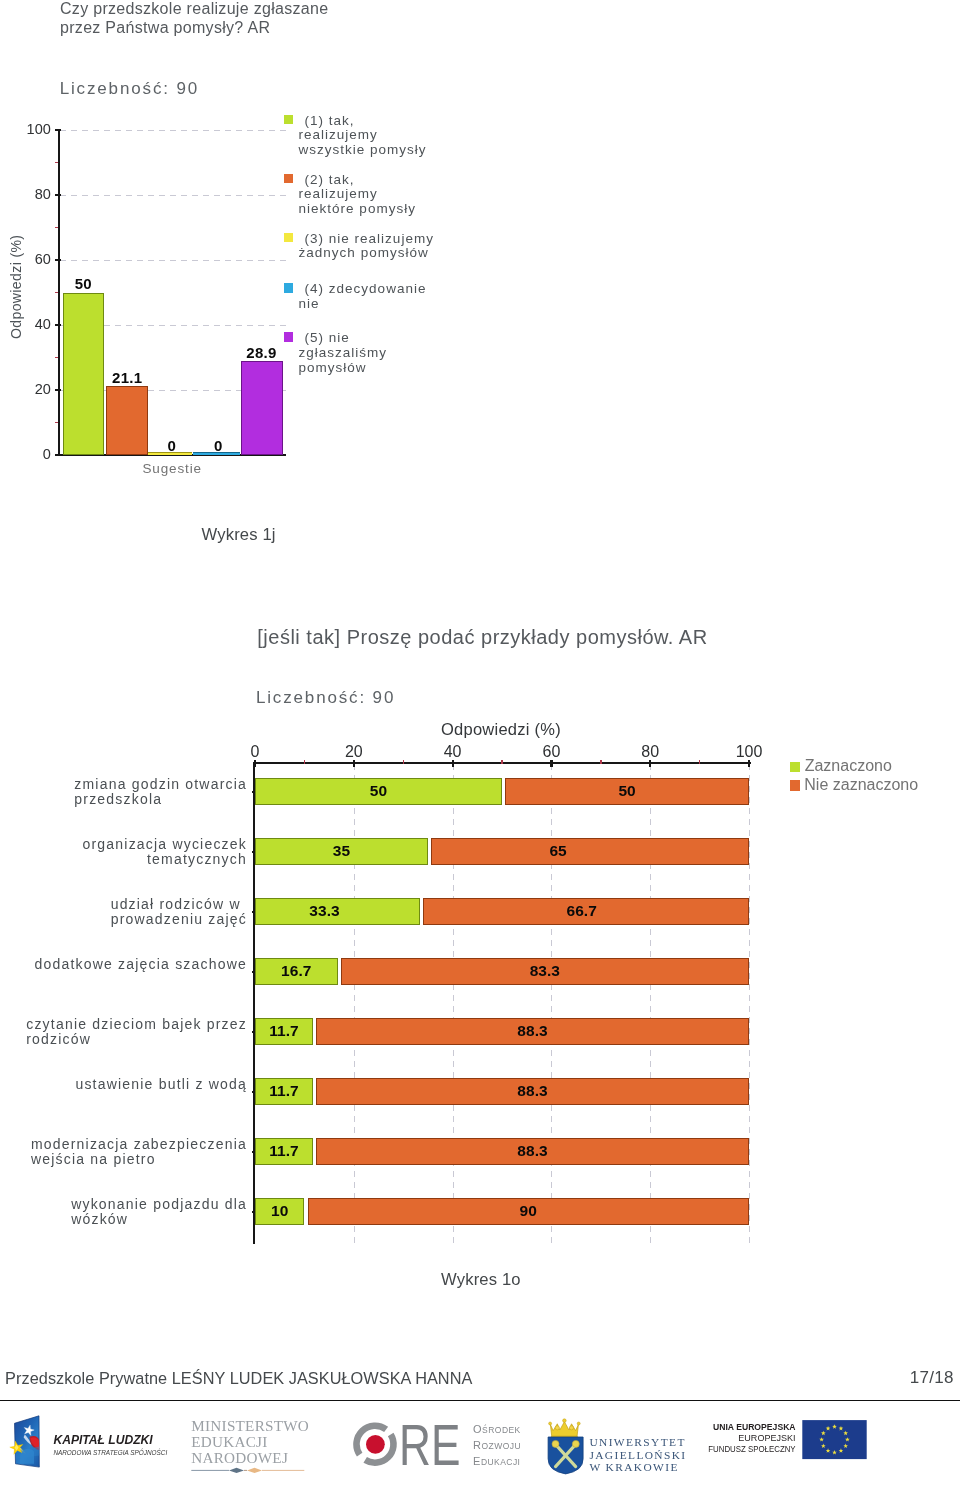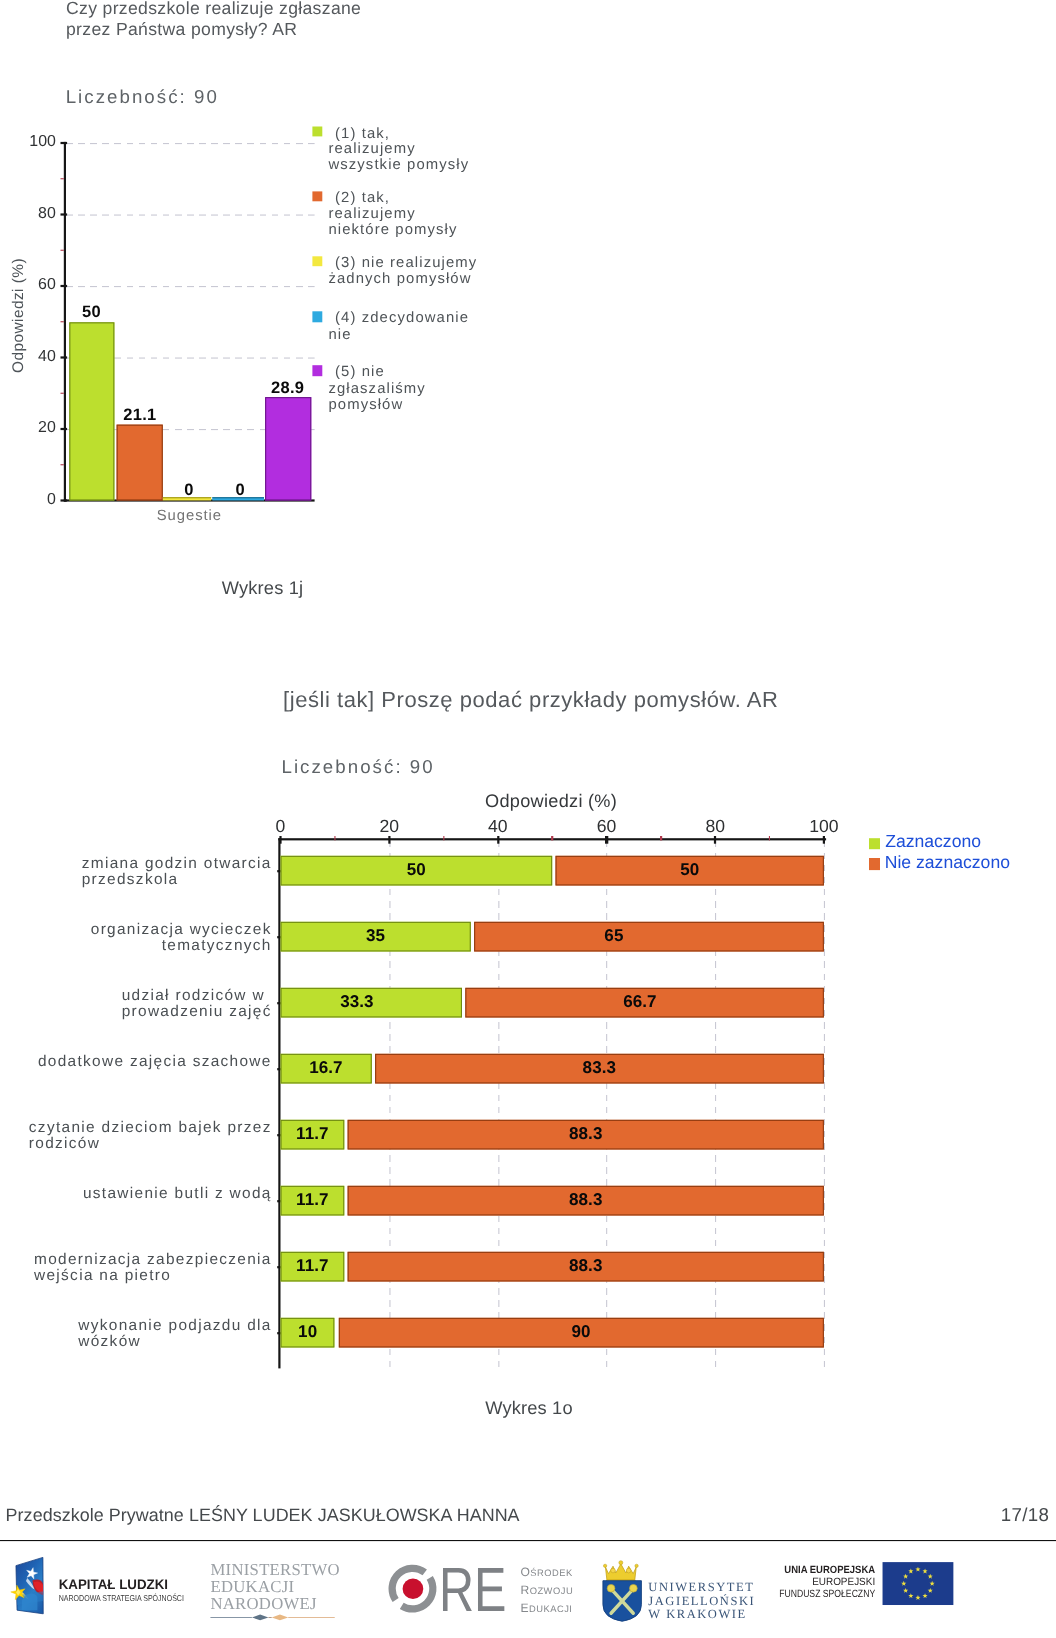--- a/index.html
+++ b/index.html
@@ -41,21 +41,21 @@
   .c2-axt { position:absolute; font-size:16px; color:#2e3032; letter-spacing:0px; }
   .c2-axlbl { position:absolute; font-size:16.5px; color:#35383b; letter-spacing:0.25px; }
   .c2-axisy { position:absolute; background:#161616; }
   .c2-axisx { position:absolute; background:#161616; }
   .hbar { position:absolute; }
   .hval { position:absolute; font-size:15.5px; font-weight:bold; color:#0a0a0a;
           text-align:center; letter-spacing:0.05px; }
   .rowlab { position:absolute; font-size:14px; color:#4a4f53; line-height:15.6px;
             text-align:left; white-space:pre; letter-spacing:1.2px; }
   .leg2-sw { position:absolute; width:10.4px; height:10.6px; }
-  .leg2-tx { position:absolute; font-size:16px; color:#1d4ed8; letter-spacing:0px; white-space:nowrap; }
+  .leg2-tx { position:absolute; font-size:16px; color:#737373; letter-spacing:0px; white-space:nowrap; }
   
   #footer { position:absolute; left:0; top:1360px; width:960px; height:129px; }
   .ft-text { position:absolute; font-size:16.3px; color:#45494c; letter-spacing:0.05px; }
   .ft-rule { position:absolute; left:0; top:39.5px; width:960px; height:1.6px; background:#111; }
   .logo { position:absolute; }
 </style>
 </head>
 <body>
 
 <div id="chart1">
@@ -203,21 +203,21 @@
   <div class="leg2-sw" style="left:789.7px; top:161.6px; background:#bcdf2e;"></div>
   <div class="leg2-tx" style="left:804.7px; top:157.0px;">Zaznaczono</div>
   <div class="leg2-sw" style="left:789.9px; top:180.2px; background:#e2692f;"></div>
   <div class="leg2-tx" style="left:804.3px; top:175.6px;">Nie zaznaczono</div>
   <div class="capt" style="left:441.1px; top:669.7px;">Wykres 1o</div>
 </div>
 <div id="footer">
   <div class="ft-text" style="left:5.1px; top:8.5px;">Przedszkole Prywatne LEŚNY LUDEK JASKUŁOWSKA HANNA</div>
   <div class="ft-text" style="left:909.8px; top:8.1px; font-size:17px; letter-spacing:0.3px;">17/18</div>
   <div class="ft-rule"></div>
-  <div class="logo" style="left:4px; top:50px; width:170px; height:62px;">
+  <div class="logo" style="left:4px; top:50px; width:170px; height:62px;font-style:italic;">
     <svg width="170" height="62" viewBox="0 0 170 62">
       <defs>
         <linearGradient id="klg" x1="0.15" y1="0" x2="0.9" y2="1">
           <stop offset="0%" stop-color="#1e4d9e"></stop>
             <stop offset="35%" stop-color="#1f64b4"></stop>
           <stop offset="62%" stop-color="#2a7ec7"></stop>
             <stop offset="100%" stop-color="#1b5aa8"></stop>
         </linearGradient>
         <clipPath id="klclip">
             <path d="M10.5,13.3 L35.0,5.8 L35.3,57.1 L11.5,53.8 Z"></path>

